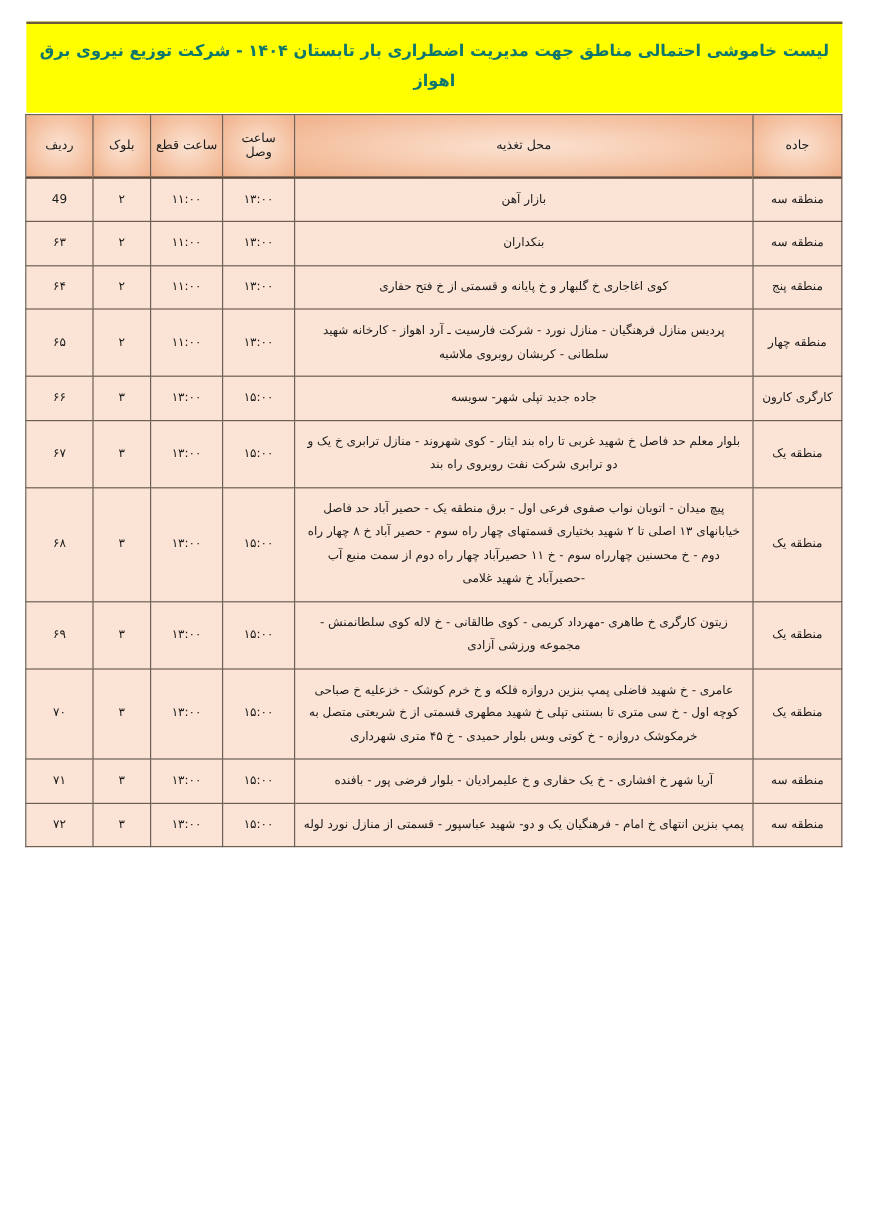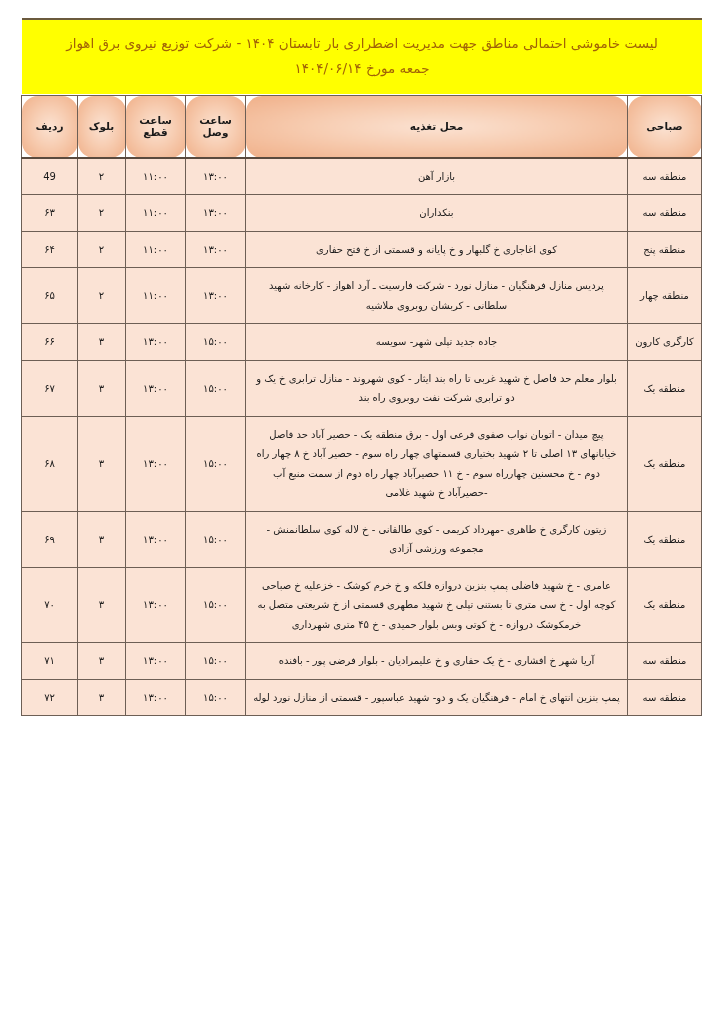--- a/index.html
+++ b/index.html
@@ -27,22 +27,22 @@
     right: 22px;
     width: 680px;
     box-sizing: border-box;
     background: #ffff00;
     border-top: 2px solid #6b5a3e;
     padding: 11px 10px 13px 10px;
     text-align: center;
   }
   .title-line {
     font-size: 13.5px;
-    font-weight: normal;
-    color: #a16207;
+    font-weight: bold;
+    color: #0f766e;
     line-height: 1.85;
     letter-spacing: 0px;
   }
   .outage-table {
     position: absolute;
     top: 95px;
     right: 22px;
     width: 680px;
     border-collapse: collapse;
     table-layout: fixed;
@@ -50,28 +50,27 @@
   }
   .outage-table th,
   .outage-table td {
     border: 1px solid #6d5f55;
     box-sizing: border-box;
     text-align: center;
     vertical-align: middle;
     color: #1a1a1a;
   }
   .outage-table thead th {
-    height: 62px;
+    height: 52px;
     background:
       radial-gradient(ellipse at 50% 50%, #fbe2d2 0%, #f7cdb2 45%, #f0b089 100%);
     font-size: 10.5px;
-    font-weight: bold;
+    font-weight: normal;
     border-bottom: 2px solid #5a4a3e;
     padding: 2px 3px;
-    border-radius: 16px;
   }
   .outage-table tbody td {
     background: #fbe3d5;
     font-size: 10px;
     padding: 8px 6px;
   }
   .col-row    { width: 56px; }
   .col-block  { width: 48px; }
   .col-off    { width: 60px; }
   .col-on     { width: 60px; }
@@ -95,35 +94,34 @@
   }
   tr.data-row { }
 </style>
 </head>
 <body>
 
 <div class="page">
 
   <div class="title-banner">
     <div class="title-line">لیست خاموشی احتمالی مناطق جهت مدیریت اضطراری بار تابستان ۱۴۰۴ - شرکت توزیع نیروی برق اهواز</div>
-    <div class="title-line">جمعه مورخ ۱۴۰۴/۰۶/۱۴</div>
   </div>
 
   <table class="outage-table">
     <colgroup>
       <col class="col-zone">
       <col class="col-place">
       <col class="col-on">
       <col class="col-off">
       <col class="col-block">
       <col class="col-row">
     </colgroup>
     <thead>
       <tr>
-        <th>صباحی</th>
+        <th>جاده</th>
         <th>محل تغذیه</th>
         <th>ساعت وصل</th>
         <th>ساعت قطع</th>
         <th>بلوک</th>
         <th>ردیف</th>
       </tr>
     </thead>
     <tbody id="table-body">
         <tr class="data-row">
           <td class="cell-zone">منطقه سه</td>

